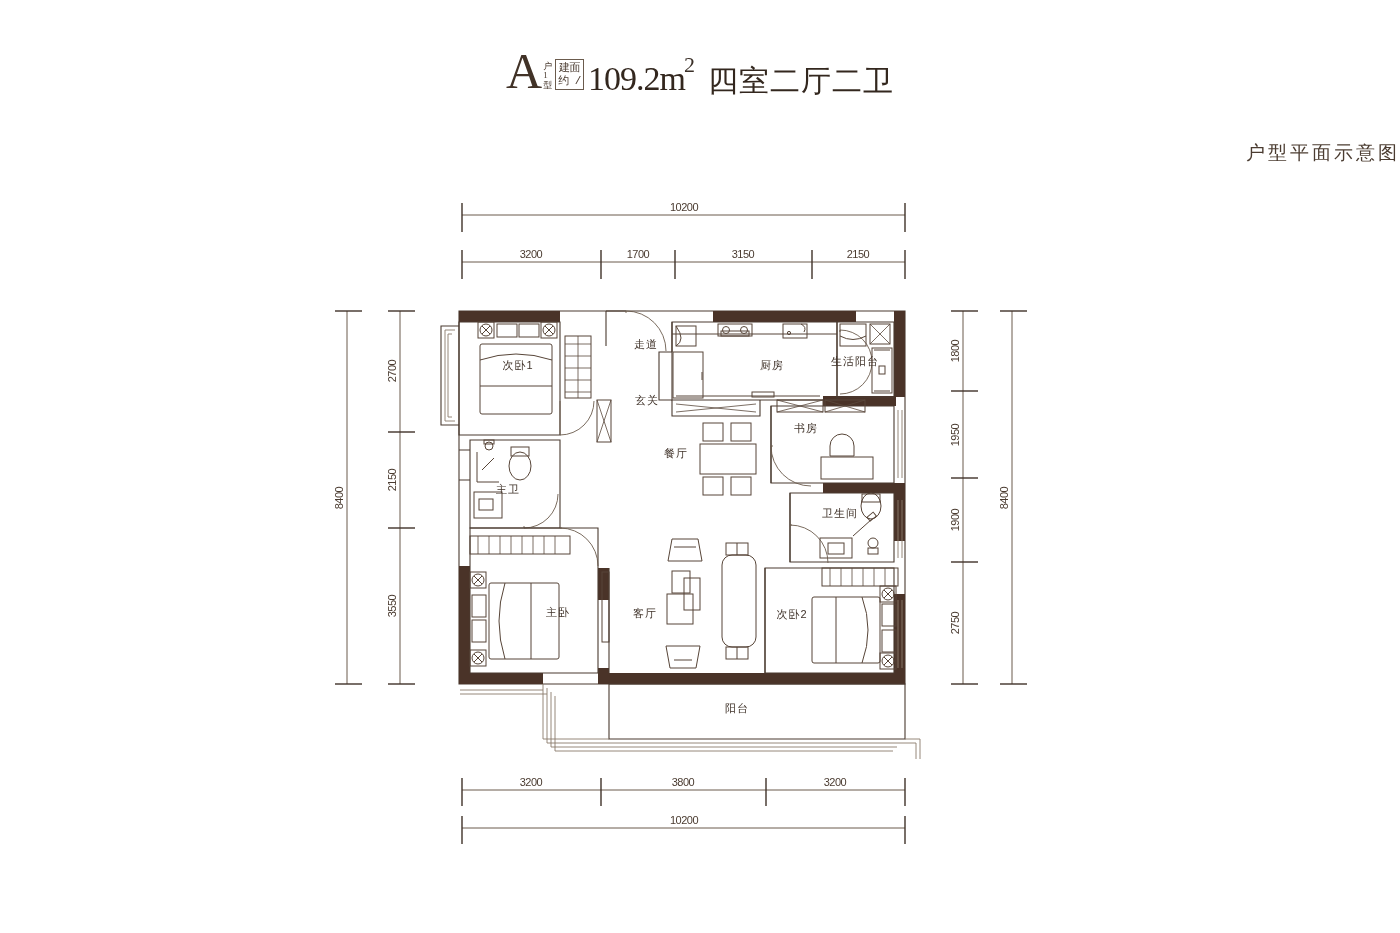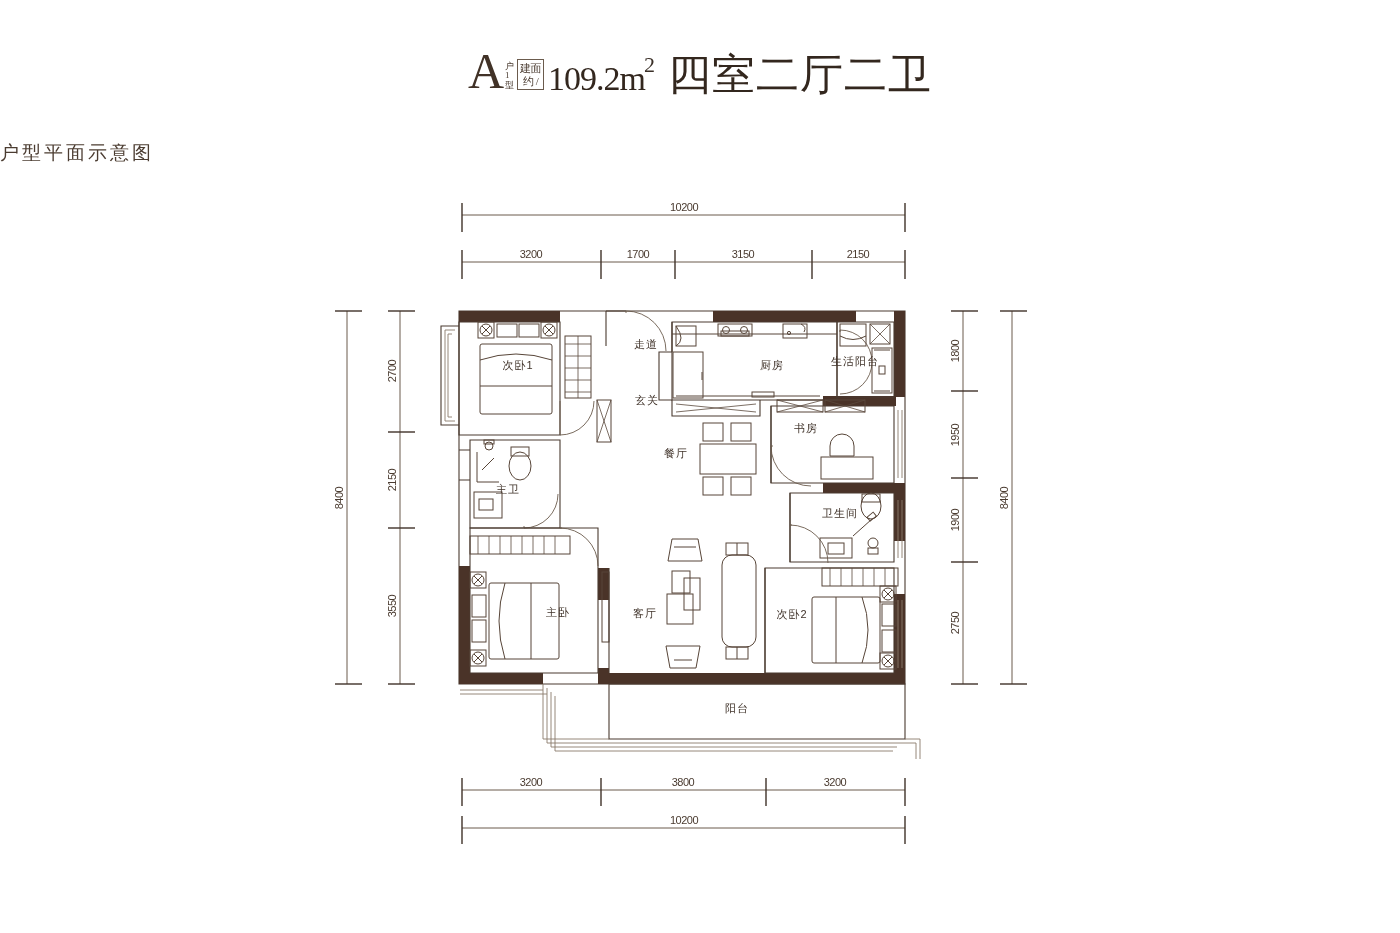--- a/index.html
+++ b/index.html
@@ -58,49 +58,49 @@
     flex-direction: column;
     justify-content: center;
     border: 1px solid #6b5b4d;
     padding: 2px 2px;
     font-size: 11px;
     line-height: 1.12;
     color: #4a3b30;
     margin: 0 4px 4px 1px;
     letter-spacing: -0.5px;
   }
-  .t-box span { display: block; white-space: nowrap; }
+  .t-box span { display: block; white-space: nowrap; font-family: Liberation Mono, monospace; }
   .t-area {
     font-size: 34px;
     color: #33271e;
     letter-spacing: -1px;
     position: relative;
     top: 2px;
   }
   .t-sup {
     font-size: 22px;
     vertical-align: super;
     position: relative;
     top: -18px;
     left: -1px;
   }
   .t-rooms {
-    font-size: 43px;
+    font-size: 30px;
     color: #33271e;
     margin-left: 12px;
     letter-spacing: 1px;
     position: relative;
     top: 2px;
   }
   #subtitle {
     position: absolute;
     left: 0;
     top: 140px;
     width: 1400px;
-    text-align: left;
+    text-align: right;
     font-size: 19px;
     letter-spacing: 3px;
     color: #4b3c31;
   }
 
   
   #plan-wrap {
     position: absolute;
     left: 0;
     top: 0;

